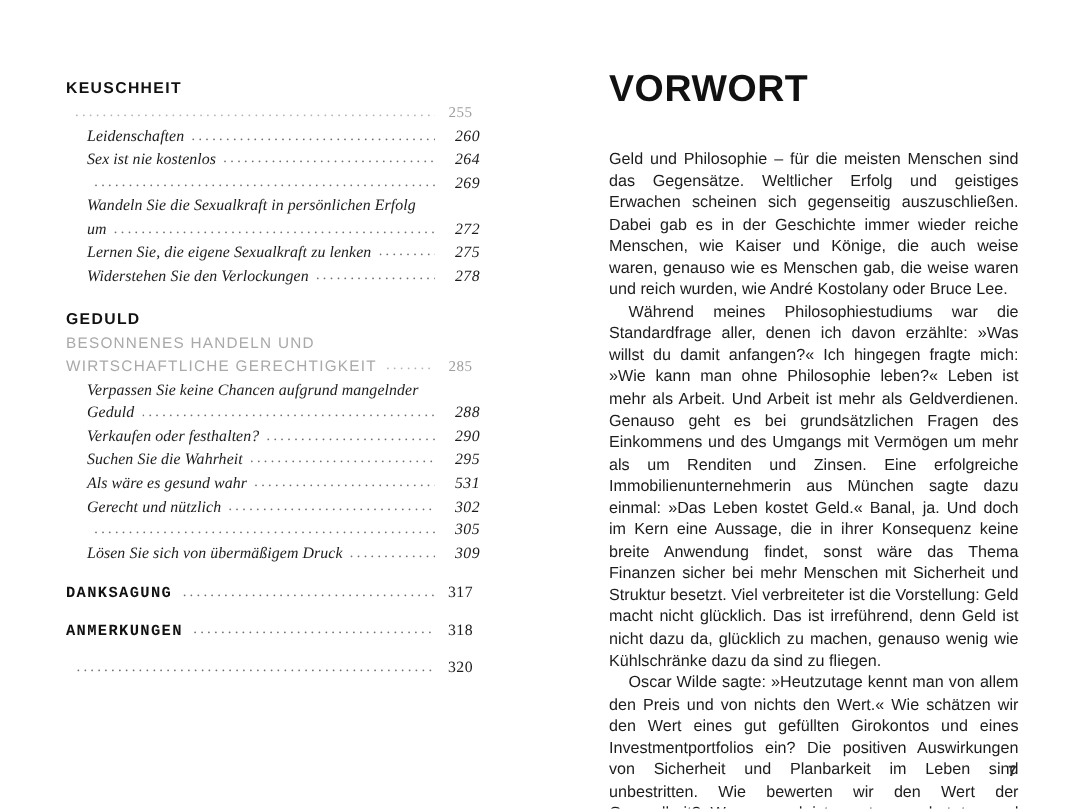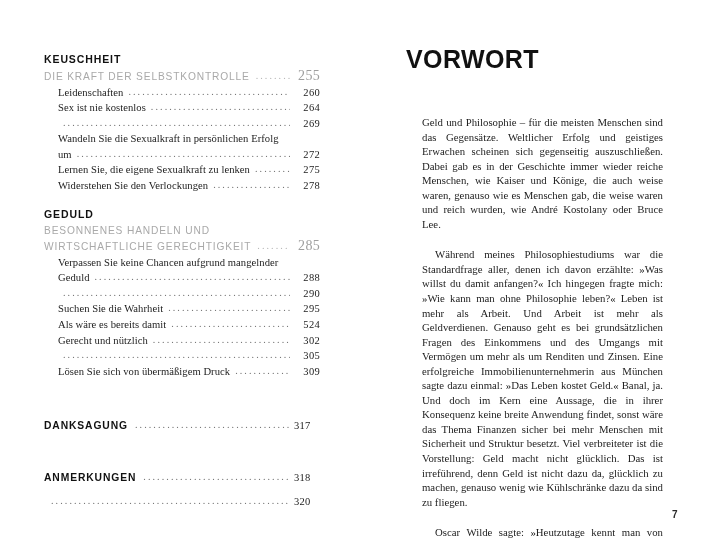--- a/index.html
+++ b/index.html
@@ -67,34 +67,35 @@
     color: #b4b4b4;
     font-family: "Liberation Serif", serif;
     letter-spacing: 2.1px;
     font-size: 10px;
     position: relative;
     top: -1px;
   }
   .grp-sub-line .pg {
     flex: 0 0 auto;
     width: 26px;
-    text-align: right;
-    font-family: "Liberation Serif", serif;
-    font-size: 14px;
+    text-align: center;
+    font-family: "Liberation Serif", serif;
+    font-size: 10px;
     letter-spacing: 0.3px;
     color: #9e9e9e;
   }
 
   
   .entry {
     display: flex;
     align-items: flex-end;
     margin-left: 14px;
     line-height: 15.6px;
     white-space: nowrap;
+    font-style: italic;
   }
   .entry .lbl {
     flex: 0 0 auto;
     font-family: "Liberation Serif", serif;
     font-size: 10.6px;
     color: #1c1c1c;
     letter-spacing: 0.05px;
   }
   .entry .leader {
     flex: 1 1 auto;
@@ -120,42 +121,41 @@
 
   
   .backmatter {
     display: flex;
     align-items: baseline;
     white-space: nowrap;
     margin-top: 0;
   }
   .backmatter .lbl {
     flex: 0 0 auto;
-    font-family: Liberation Sans, sans-serif;
+    font-family: Liberation Mono, monospace;
     font-weight: bold;
     font-size: 10.3px;
     letter-spacing: 0.9px;
     color: #111111;
-    margin-top: 28px;
   }
   .backmatter .leader {
     flex: 1 1 auto;
     overflow: hidden;
     margin: 0 4px 0 7px;
     color: #6f6f6f;
     font-family: "Liberation Serif", serif;
     letter-spacing: 2.1px;
     font-size: 10px;
     position: relative;
     top: -1px;
   }
   .backmatter .pg {
     flex: 0 0 auto;
     width: 26px;
-    text-align: left;
+    text-align: center;
     font-family: "Liberation Serif", serif;
     font-size: 10.5px;
     letter-spacing: 0.3px;
     color: #1c1c1c;
   }
   .bm-gap { height: 13px; }
 
   
   .page-right {
     position: absolute;
@@ -174,22 +174,22 @@
     color: #111111;
     line-height: 30px;
   }
   .body-col {
     position: absolute;
     left: 46px;
     top: 99px;
     width: 273px;
   }
   .body-col p {
-    margin: 16px;
-    font-family: Liberation Serif, serif;
+    margin: 0;
+    font-family: Liberation Sans, sans-serif;
     font-size: 10.75px;
     line-height: 14.55px;
     text-align: justify;
     text-justify: inter-word;
     color: #1c1c1c;
     hyphens: manual;
     letter-spacing: 0.01px;
   }
   .body-col p + p { text-indent: 13px; }
 
@@ -209,21 +209,20 @@
 
 <div class="spread">
 
   <div class="page-left">
     <div class="toc">
 
       <div class="toc-group">
         <div class="grp-title">KEUSCHHEIT</div>
 
         <div class="grp-sub-line">
-          <span class="lbl">DIE KRAFT DER SELBSTKONTROLLE</span>
           <span class="leader">........................................................................................</span>
           <span class="pg">255</span>
         </div>
 
         <div class="entry">
           <span class="lbl">Leidenschaften</span>
           <span class="leader">........................................................................................</span>
           <span class="pg">260</span>
         </div>
         <div class="entry">
@@ -273,32 +272,33 @@
         <div class="entry noleader">
           <span class="lbl">Verpassen Sie keine Chancen aufgrund mangelnder</span>
 
         </div>
         <div class="entry">
           <span class="lbl">Geduld</span>
           <span class="leader">........................................................................................</span>
           <span class="pg">288</span>
         </div>
         <div class="entry">
+          <span class="lbl">Verkaufen oder festhalten?</span>
           <span class="leader">........................................................................................</span>
           <span class="pg">290</span>
         </div>
         <div class="entry">
           <span class="lbl">Suchen Sie die Wahrheit</span>
           <span class="leader">........................................................................................</span>
           <span class="pg">295</span>
         </div>
         <div class="entry">
-          <span class="lbl">Als wäre es bereits damit</span>
-          <span class="leader">........................................................................................</span>
-          <span class="pg">524</span>
+          <span class="lbl">Als wäre es gesund wahr</span>
+          <span class="leader">........................................................................................</span>
+          <span class="pg">531</span>
         </div>
         <div class="entry">
           <span class="lbl">Gerecht und nützlich</span>
           <span class="leader">........................................................................................</span>
           <span class="pg">302</span>
         </div>
         <div class="entry">
           <span class="leader">........................................................................................</span>
           <span class="pg">305</span>
         </div>

